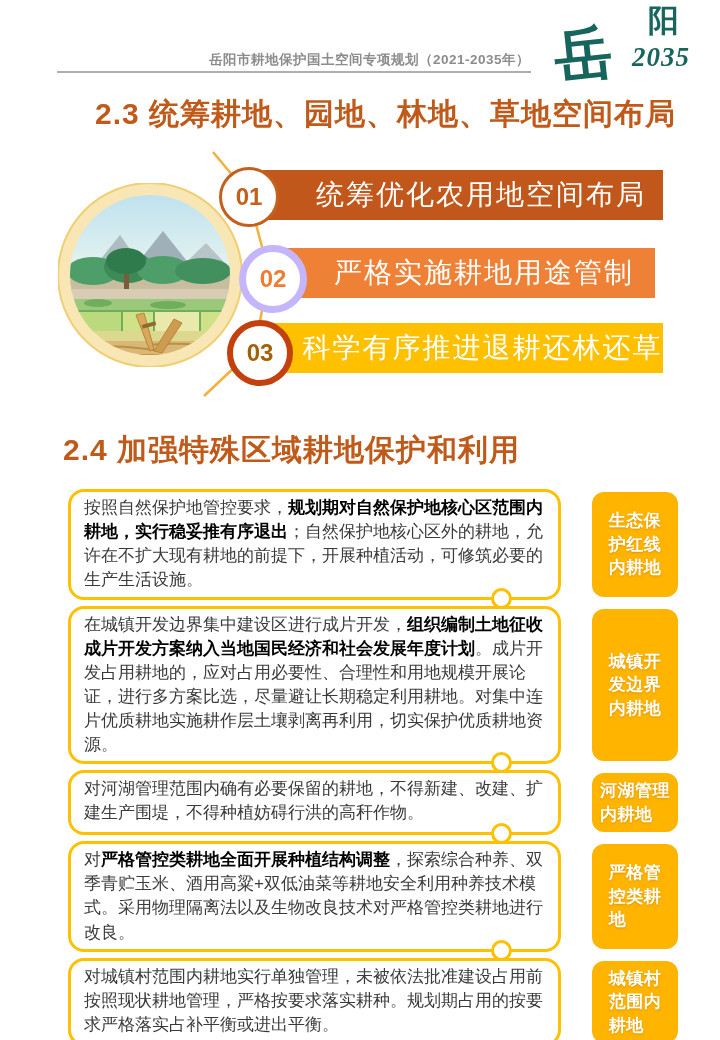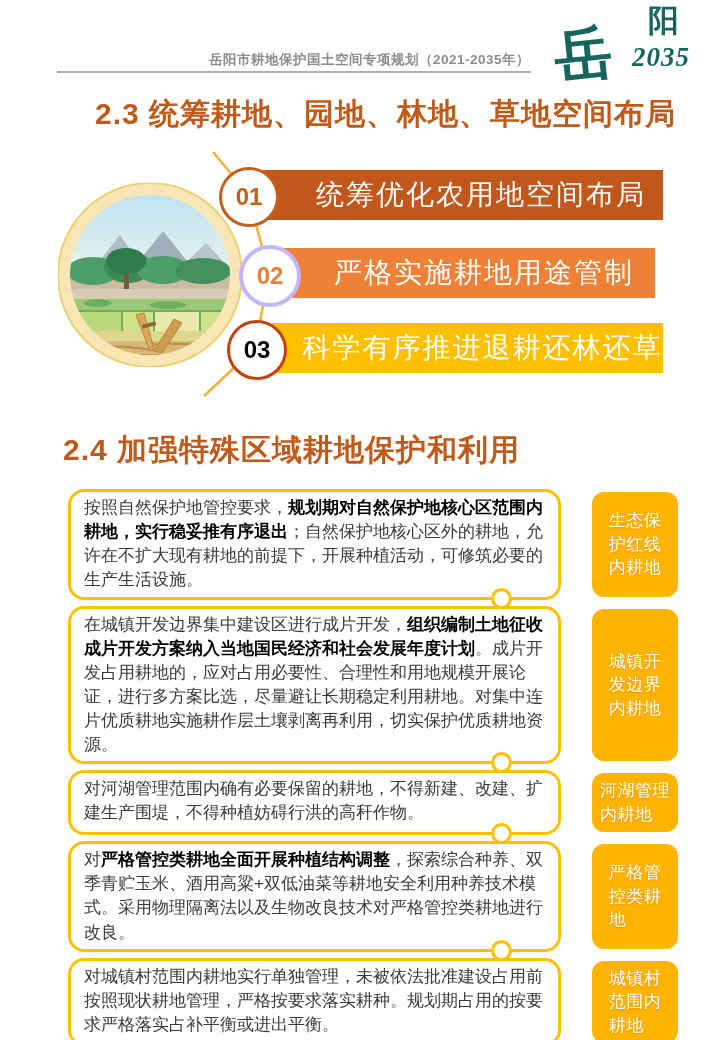--- a/index.html
+++ b/index.html
@@ -30,34 +30,34 @@
   .bar{position:absolute;height:50px;display:flex;align-items:center;justify-content:center;
        color:#fff;font-weight:normal;font-size:28px;letter-spacing:2px;box-sizing:border-box;
        padding-left:44px;white-space:nowrap;}
   .bar1{left:255px;top:170px;width:408px;background:#C2571B;}
   .bar2{left:269px;top:248px;width:386px;background:#EF8137;}
   .bar3{left:258px;top:323px;width:405px;background:#FFC000;}
   .badge{position:absolute;width:54px;height:54px;background:#fff;border-radius:50%;
          display:flex;align-items:center;justify-content:center;font-size:24px;font-weight:bold;
          z-index:3;}
   .badge1{left:219px;top:167px;border:3px solid #C4601D;color:#C4601D;}
-  .badge2{left:239px;top:245px;border:4px solid #c4b5fd;color:#ED7D31;}
-  .badge3{left:227px;top:320px;border:3px solid #c2410c;color:#000000;}
+  .badge2{left:239px;top:245px;border:7px solid #c4b5fd;color:#ED7D31;}
+  .badge3{left:227px;top:320px;border:6px solid #c2410c;color:#a16207;}
 
   
   .rows{position:absolute;left:68px;top:489px;width:610px;}
   .row{display:flex;align-items:stretch;margin-bottom:6px;}
   .box{position:relative;width:507px;box-sizing:border-box;border:3px solid #FFC000;
        border-radius:16px;padding:4px 13px;font-size:17px;line-height:1.42;color:#3A3A3A;
        background:#fff;}
   .box b{color:#000;}
   .dot{position:absolute;right:46px;bottom:-12px;width:15px;height:15px;background:#fff;
        border:3px solid #FFC000;border-radius:50%;z-index:2;}
   .tab{width:86px;margin:3px 0 3px 31px;background:#FFB400;border-radius:12px;color:#fff;
-       font-weight:normal;font-size:17px;line-height:1.38;display:flex;align-items:center;
+       font-weight:bold;font-size:17px;line-height:1.38;display:flex;align-items:center;
        justify-content:center;text-align:left;white-space:pre-line;letter-spacing:.5px;
        text-shadow:0 1px 2px rgba(150,90,0,.35);box-sizing:border-box;padding:6px 7px;
        flex-shrink:0;}
 </style>
 </head>
 <body>
 
 <div class="page">
 
   <div class="hdr-text">岳阳市耕地保护国土空间专项规划（2021-2035年）</div>

